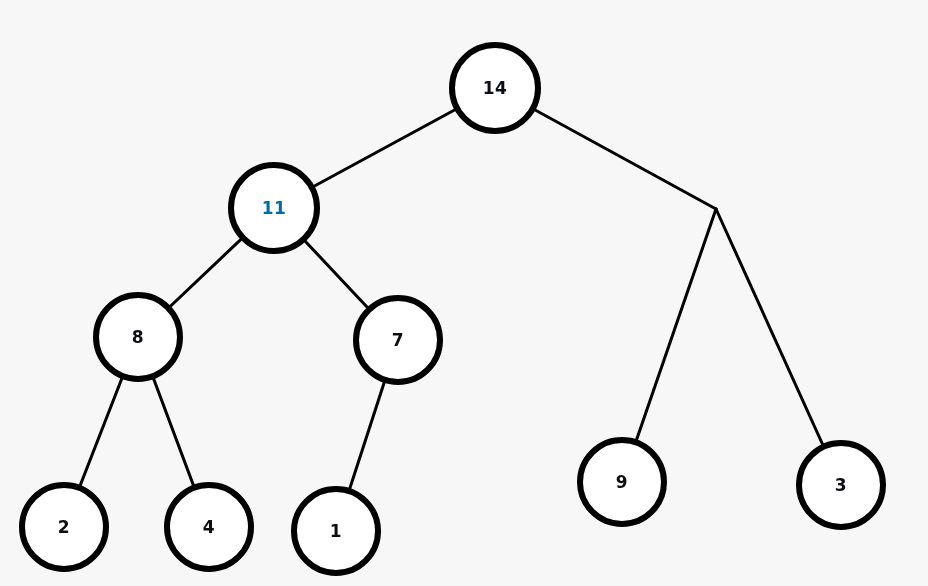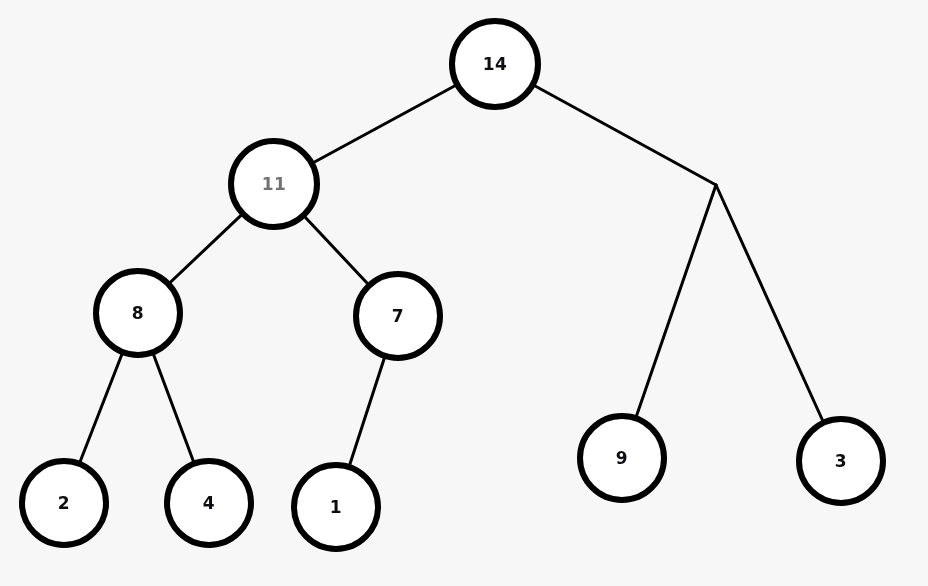--- a/index.html
+++ b/index.html
@@ -11,20 +11,21 @@
     height: 586px;
     background: #f7f7f7;
     font-family: "DejaVu Sans", sans-serif;
     overflow: hidden;
   }
   #tree-canvas {
     position: relative;
     width: 928px;
     height: 436px;
     background: #f7f7f7;
+    margin-top: 24px;
   }
   #edge-layer {
     position: absolute;
     left: 0;
     top: 0;
     width: 928px;
     height: 586px;
     z-index: 1;
   }
   .tree-edge {
@@ -74,21 +75,21 @@
       <line class="tree-edge" x1="716" y1="185" x2="841" y2="461" stroke="#000000" stroke-width="3"></line>
       <line class="tree-edge" x1="138" y1="313" x2="64" y2="503" stroke="#000000" stroke-width="3"></line>
       <line class="tree-edge" x1="138" y1="313" x2="209" y2="503" stroke="#000000" stroke-width="3"></line>
       <line class="tree-edge" x1="398" y1="316" x2="336" y2="507" stroke="#000000" stroke-width="3"></line>
     </svg>
   <div id="node-layer">
       <div class="tree-node" style="left: 449px; top: 18px; width: 92px; height: 92px; background: rgb(255, 255, 255); border-color: rgb(0, 0, 0); border-width: 6px;">
         <span class="node-label" style="color: rgb(13, 13, 20);">14</span>
       </div>
       <div class="tree-node" style="left: 228px; top: 138px; width: 92px; height: 92px; background: rgb(255, 255, 255); border-color: rgb(0, 0, 0); border-width: 6px;">
-        <span class="node-label" style="color: #737373;">11</span>
+        <span class="node-label" style="color: #0369a1;">11</span>
       </div>
       <div class="tree-node" style="left: 93px; top: 268px; width: 90px; height: 90px; background: rgb(255, 255, 255); border-color: rgb(0, 0, 0); border-width: 6px;">
         <span class="node-label" style="color: rgb(13, 13, 20);">8</span>
       </div>
       <div class="tree-node" style="left: 353px; top: 271px; width: 90px; height: 90px; background: rgb(255, 255, 255); border-color: rgb(0, 0, 0); border-width: 6px;">
         <span class="node-label" style="color: rgb(13, 13, 20);">7</span>
       </div>
       <div class="tree-node" style="left: 577px; top: 413px; width: 90px; height: 90px; background: rgb(255, 255, 255); border-color: rgb(0, 0, 0); border-width: 6px;">
         <span class="node-label" style="color: rgb(13, 13, 20);">9</span>
       </div>

